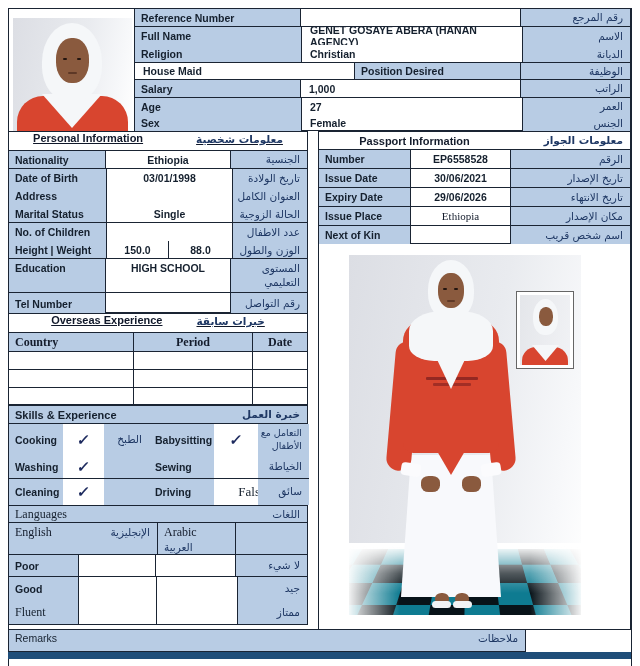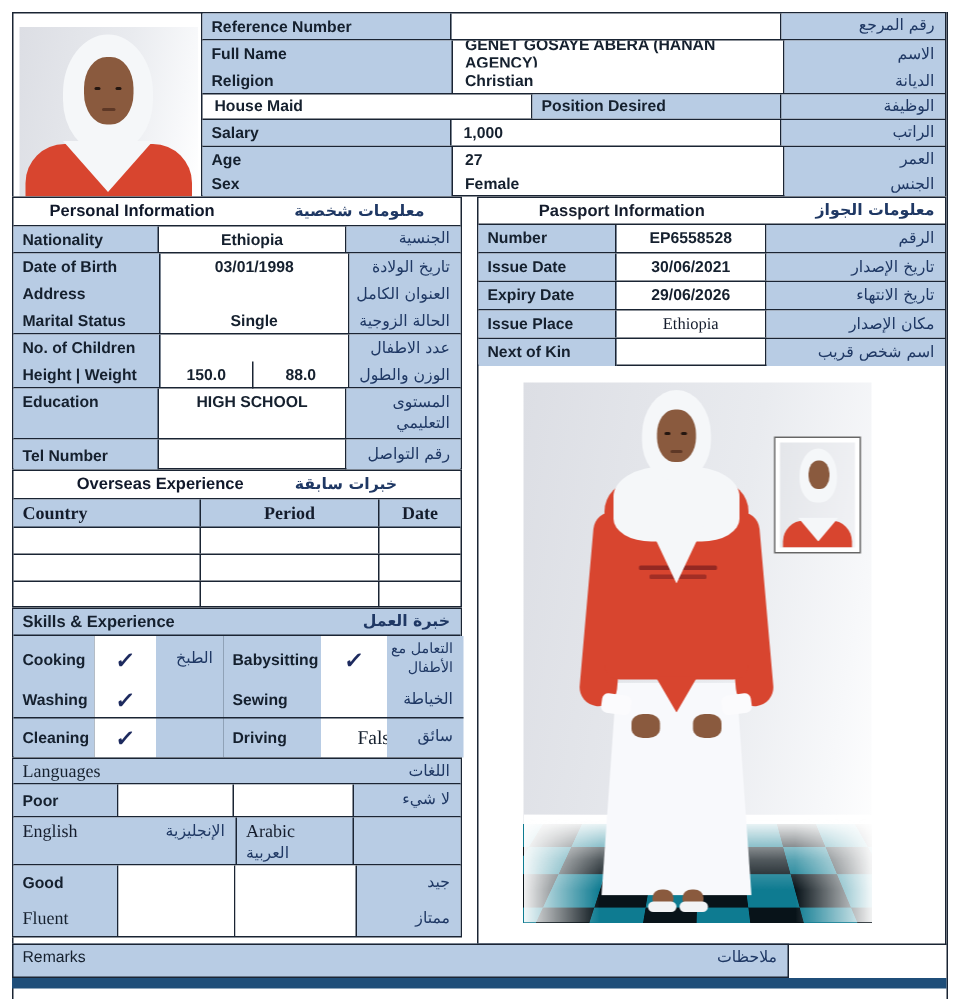--- a/index.html
+++ b/index.html
@@ -14,22 +14,22 @@
   .cell{box-sizing:border-box;display:flex;align-items:center;overflow:hidden;}
   .br{border-right:1px solid #1a2433;}
   .bb{border-bottom:1px solid #1a2433;}
   .lbl{font-weight:bold;font-size:10.5px;padding-left:6px;color:#15202e;}
   .val{font-weight:bold;font-size:10.5px;padding-left:8px;color:#15202e;}
   .valc{font-weight:bold;font-size:10.5px;justify-content:center;color:#15202e;}
   .ar{font-family:"DejaVu Sans",sans-serif;font-size:10.5px;color:#1f3864;direction:rtl;
       justify-content:flex-start;padding-right:7px;line-height:1.35;}
   .serif{font-family:"Liberation Serif",serif;}
   .tbl{box-sizing:border-box;border:1px solid #1a2433;background:#fff;}
-  .sechead{display:flex;align-items:center;justify-content:center;gap:6px;
-           font-weight:bold;font-size:11px;color:#10182a;}
+  .sechead{display:flex;justify-content:center;gap:6px;
+           font-weight:bold;font-size:11px;color:#10182a;text-decoration:underline;}
   .check{font-size:15px;font-weight:bold;color:#1d2a5e;transform:skewX(-8deg);}
   
   .photo-bg{background:linear-gradient(100deg,#dcdee4 0%,#e9ebef 55%,#f7f8fa 85%,#ffffff 100%);}
   .hijab{background:#f5f7f9;border-radius:50% 50% 44% 44%;position:absolute;}
   .face{background:#8a5a3e;border-radius:46%;position:absolute;}
   .eye{position:absolute;width:4px;height:2px;background:#241610;border-radius:2px;}
   .mouth{position:absolute;height:2px;background:#5e3826;border-radius:2px;}
   .shoulders{position:absolute;background:#d8452f;border-radius:26px 26px 0 0;}
   .drape{position:absolute;background:#f5f7f9;clip-path:polygon(0 0,100% 0,50% 100%);}
   .arm{position:absolute;width:25px;height:130px;background:#d8452f;border-radius:13px;}
@@ -324,37 +324,37 @@
 
     <div class="abs" style="left:0;top:54px;width:300px;height:1px;background:#1a2433;"></div>
   </div>
 </div>
 
 <div class="abs tbl" style="left:8px;top:505px;width:300px;height:120px;">
   <div class="row bb blue" style="height:17px;align-items:center;justify-content:space-between;">
     <span class="serif" style="font-size:12px;padding-left:6px;color:#15202e;">Languages</span>
     <span class="ar">اللغات</span>
   </div>
+  <div class="row bb" style="height:32px;">
+    <div class="cell blue br" style="width:149px;justify-content:space-between;align-items:flex-start;padding-top:2px;">
+      <span class="serif" style="font-size:12px;padding-left:6px;">English</span>
+      <span class="ar">الإنجليزية</span>
+    </div>
+    <div class="blue br" style="width:78px;box-sizing:border-box;padding:2px 0 0 6px;">
+      <div class="serif" style="font-size:12px;">Arabic</div>
+      <div class="ar" style="padding-right:0;text-align:left;">العربية</div>
+    </div>
+    <div class="cell blue" style="flex:1;"></div>
+  </div>
   <div class="row bb" style="height:22px;">
     <div class="cell blue br lbl" style="width:70px;">Poor</div>
     <div class="cell br" style="width:77px;background:#fff;"></div>
     <div class="cell br" style="width:80px;background:#fff;"></div>
     <div class="cell blue ar" style="flex:1;">لا شيء</div>
   </div>
-  <div class="row bb" style="height:32px;">
-    <div class="cell blue br" style="width:149px;justify-content:space-between;align-items:flex-start;padding-top:2px;">
-      <span class="serif" style="font-size:12px;padding-left:6px;">English</span>
-      <span class="ar">الإنجليزية</span>
-    </div>
-    <div class="blue br" style="width:78px;box-sizing:border-box;padding:2px 0 0 6px;">
-      <div class="serif" style="font-size:12px;">Arabic</div>
-      <div class="ar" style="padding-right:0;text-align:left;">العربية</div>
-    </div>
-    <div class="cell blue" style="flex:1;"></div>
-  </div>
   <div class="row" style="height:47px;">
     <div class="blue br" style="width:70px;box-sizing:border-box;">
       <div class="cell lbl" style="height:23px;">Good</div>
       <div class="cell serif" style="height:24px;padding-left:6px;font-size:12px;color:#15202e;">Fluent</div>
     </div>
     <div class="br" style="width:77px;background:#fff;"></div>
     <div class="br" style="width:80px;background:#fff;"></div>
     <div class="blue" style="flex:1;">
       <div class="cell ar" style="height:23px;">جيد</div>
       <div class="cell ar" style="height:24px;">ممتاز</div>

